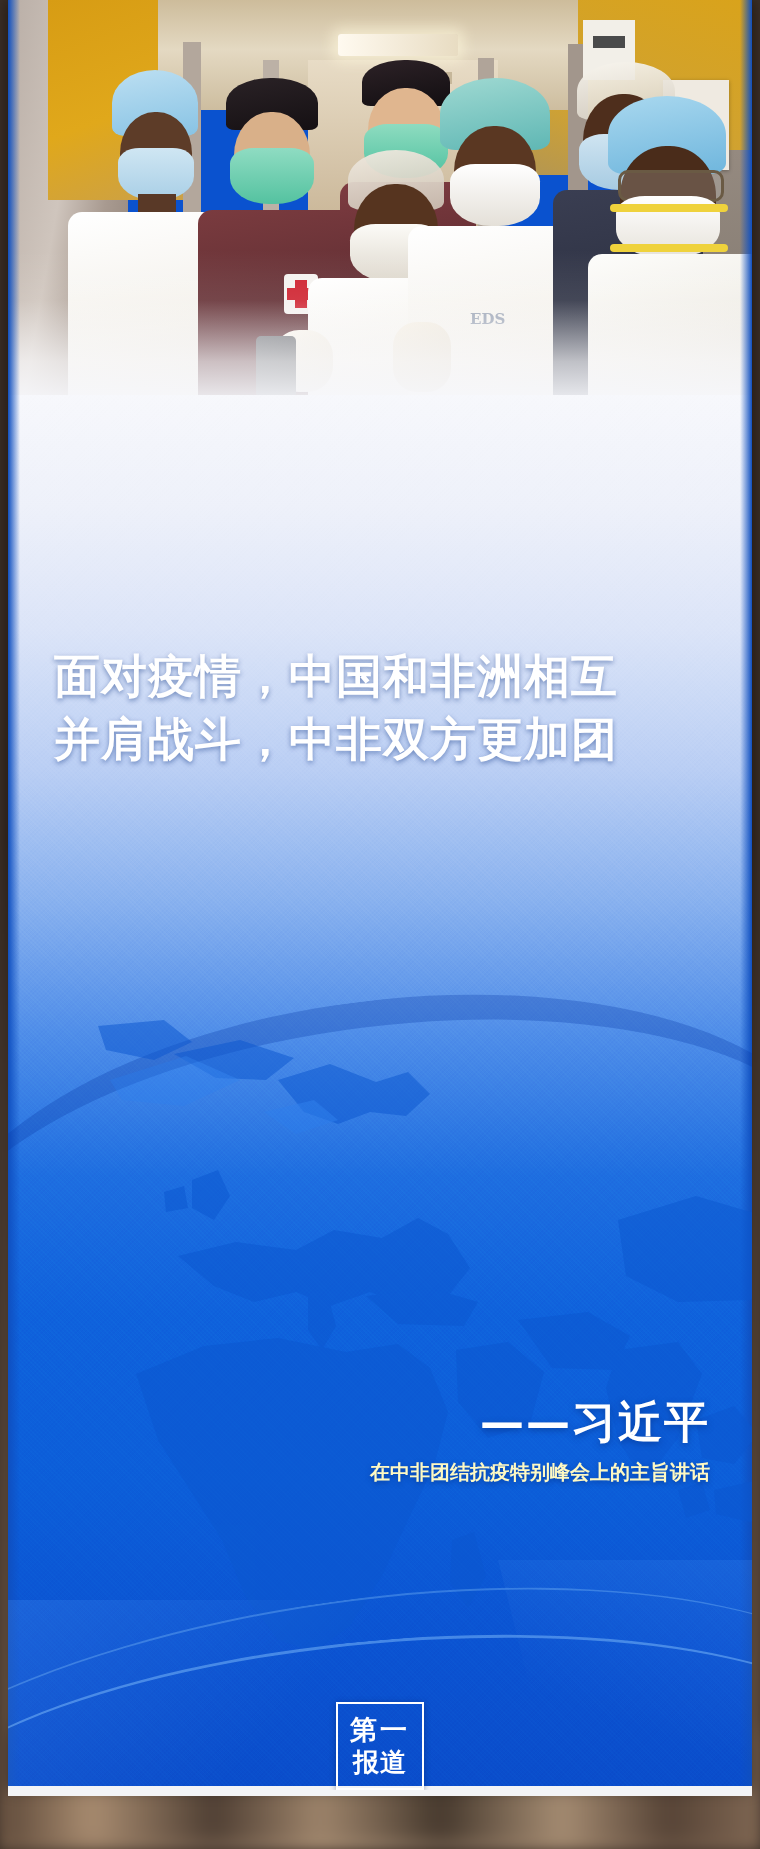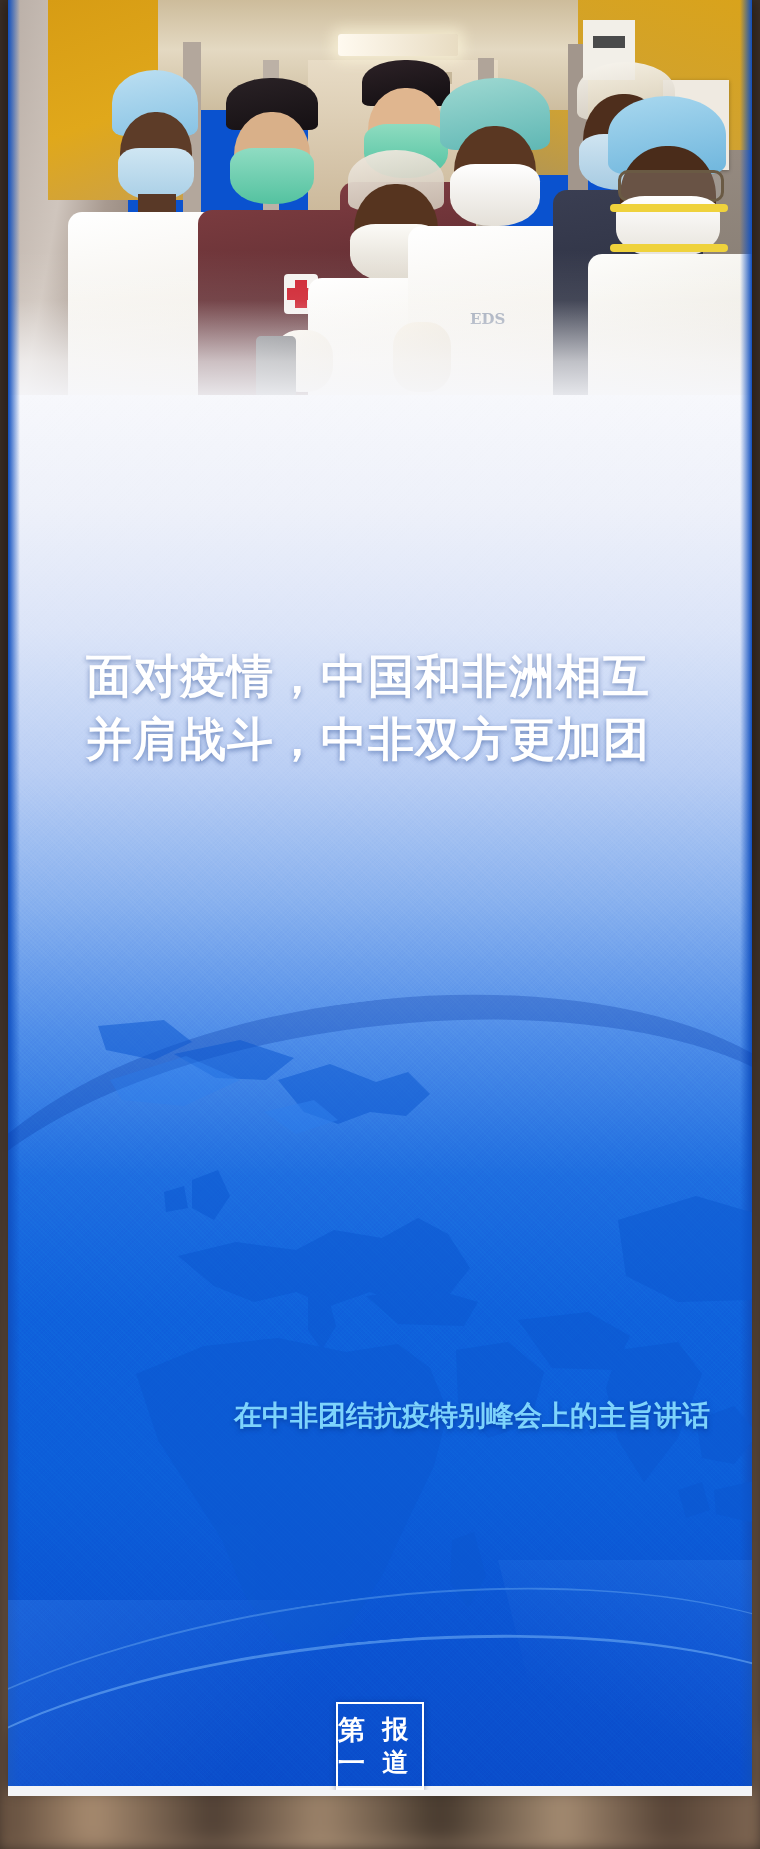--- a/index.html
+++ b/index.html
@@ -186,21 +186,20 @@
   }
   .qline{
     color:#ffffff;
     font-family:"DejaVu Sans","Liberation Sans",sans-serif;
     font-weight:bold;
     font-size:46px;
     line-height:63px;
     letter-spacing:1px;
     white-space:nowrap;
     text-shadow:0 2px 5px rgba(0,40,120,.45);
-    margin-left:32px;
   }
 
   
   #attrib{
     position:absolute;right:42px;top:1394px;width:640px;text-align:right;z-index:6;
   }
   #signature{
     color:#ffffff;
     font-weight:bold;
     font-size:44px;
@@ -211,35 +210,35 @@
   #speech-date{
     color:#ffffff;
     font-weight:bold;
     font-size:30px;
     line-height:42px;
     margin-top:6px;
     letter-spacing:0px;
     text-shadow:0 2px 5px rgba(0,40,120,.5);
   }
   #speech-title{
-    color:#7dd3fc;
+    color:#fef9c3;
     font-weight:bold;
-    font-size:28px;
+    font-size:20px;
     line-height:40px;
     margin-top:2px;
     text-shadow:0 2px 5px rgba(0,40,120,.5);
   }
 
   
   #logo{
     position:absolute;left:50%;transform:translateX(-50%);
     top:1702px;
     width:84px;height:84px;
     border:2px solid #ffffff;
-    display:flex;align-items:center;justify-content:center;
+    display:flex;flex-direction:column;align-items:center;justify-content:center;
     z-index:7;
     box-shadow:0 1px 6px rgba(0,30,100,.45);
   }
   .logo-ch{
     color:#ffffff;font-weight:bold;font-size:27px;line-height:33px;letter-spacing:3px;
     font-family:"DejaVu Serif","Liberation Serif",serif;
   }
   .logo-ch.row2{letter-spacing:1px;font-size:26px;}
 </style>
 </head>
@@ -393,20 +392,21 @@
     <div id="facet2"></div>
     <div id="swoosh1"></div>
     <div id="swoosh2"></div>
 
     <div id="quote">
       <div class="qline">面对疫情，中国和非洲相互</div>
       <div class="qline">并肩战斗，中非双方更加团</div>
     </div>
 
     <div id="attrib">
+      <div id="signature">——习近平</div>
       <div id="speech-title">在中非团结抗疫特别峰会上的主旨讲话</div>
     </div>
 
     <div id="logo">
       <div class="logo-ch">第一</div>
       <div class="logo-ch row2">报道</div>
     </div>
 
   </div>
 

